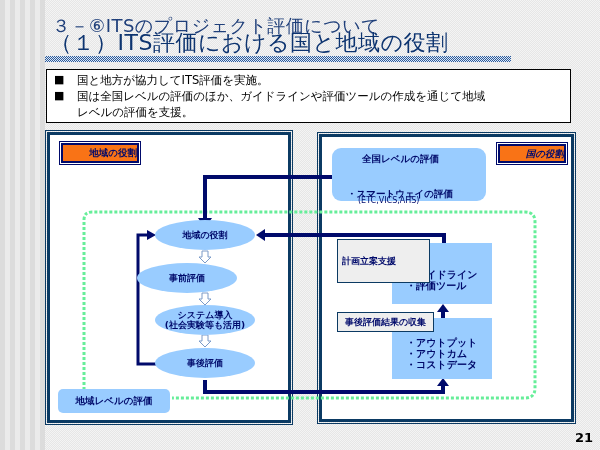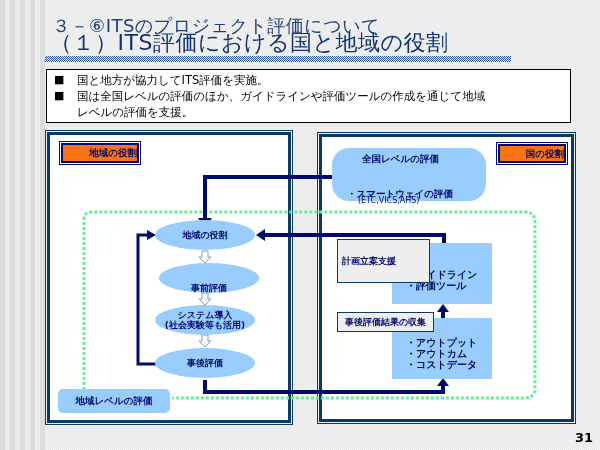--- a/index.html
+++ b/index.html
@@ -115,38 +115,38 @@
     <polygon points="202,293 208,293 208,299 211,299 205,305 199,299 202,299"></polygon>
     <polygon points="202,335 208,335 208,341 211,341 205,347 199,341 202,341"></polygon>
   </g>
 </svg>
 
 <div class="role-label" style="left:61px; top:143px; width:78px; height:20px; line-height:16px;">地域の役割</div>
 
 <div class="ellipse" style="left:155px; top:220px; height:30px;">
   <span>地域の役割</span>
 </div>
-<div class="ellipse" style="left:159px; top:263px; height:30px;align-items:flex-end;">
+<div class="ellipse" style="left:137px; top:263px; height:30px;">
   <span>事前評価</span>
 </div>
 <div class="ellipse" style="left:155px; top:305px; height:30px; flex-direction:column;">
   <span>システム導入</span>
   <span>(社会実験等も活用)</span>
 </div>
 <div class="ellipse" style="left:155px; top:348px; height:30px;">
   <span>事後評価</span>
 </div>
 
 <div style="position:absolute; left:58px; top:389px; width:112px; height:24px; background:#99ccff; border-radius:5px; font-size:9.5px; font-weight:bold; color:#000a6b; text-align:center; line-height:24px;">
   <span>地域レベルの評価</span>
 </div>
 
-<div class="role-label" style="left:498px; top:144px; width:68px; height:19px; line-height:15px;">国の役割</div>
+<div class="role-label" style="left:498px; top:144px; width:68px; height:19px; line-height:15px;font-style:italic;">国の役割</div>
 
-<div class="rbox" style="left:332px; top:148px; width:154px; height:53px; border-radius:17px;">
+<div class="rbox" style="left:332px; top:148px; width:154px; height:53px; border-radius:9px;">
   <div style="position:absolute; left:30px; top:5px; font-size:9.5px;">全国レベルの評価</div>
   <div style="position:absolute; left:26px; top:48px; font-size:8px; font-weight:normal; white-space:nowrap;">(ETC,VICS,AHS)</div>
   <div style="position:absolute; left:15px; top:40px; font-size:9.5px; white-space:nowrap;">・スマートウェイの評価</div>
 </div>
 
 <div class="rbox" style="left:392px; top:243px; width:100px; height:61px;">
   <div class="blist" style="left:14px; top:26px;">
     <div>・ガイドライン</div>
     <div>・評価ツール</div>
   </div>
@@ -155,13 +155,13 @@
 
 <div class="rbox" style="left:392px; top:318px; width:100px; height:61px;">
   <div class="blist" style="left:14px; top:19px;">
     <div>・アウトプット</div>
     <div>・アウトカム</div>
     <div>・コストデータ</div>
   </div>
 </div>
 <div class="tag" style="left:337px; top:312px; width:97px; padding:0 2px;text-align:center;">事後評価結果の収集</div>
 
-<div class="page-num">31</div>
+<div class="page-num">21</div>
 
 </body></html>

